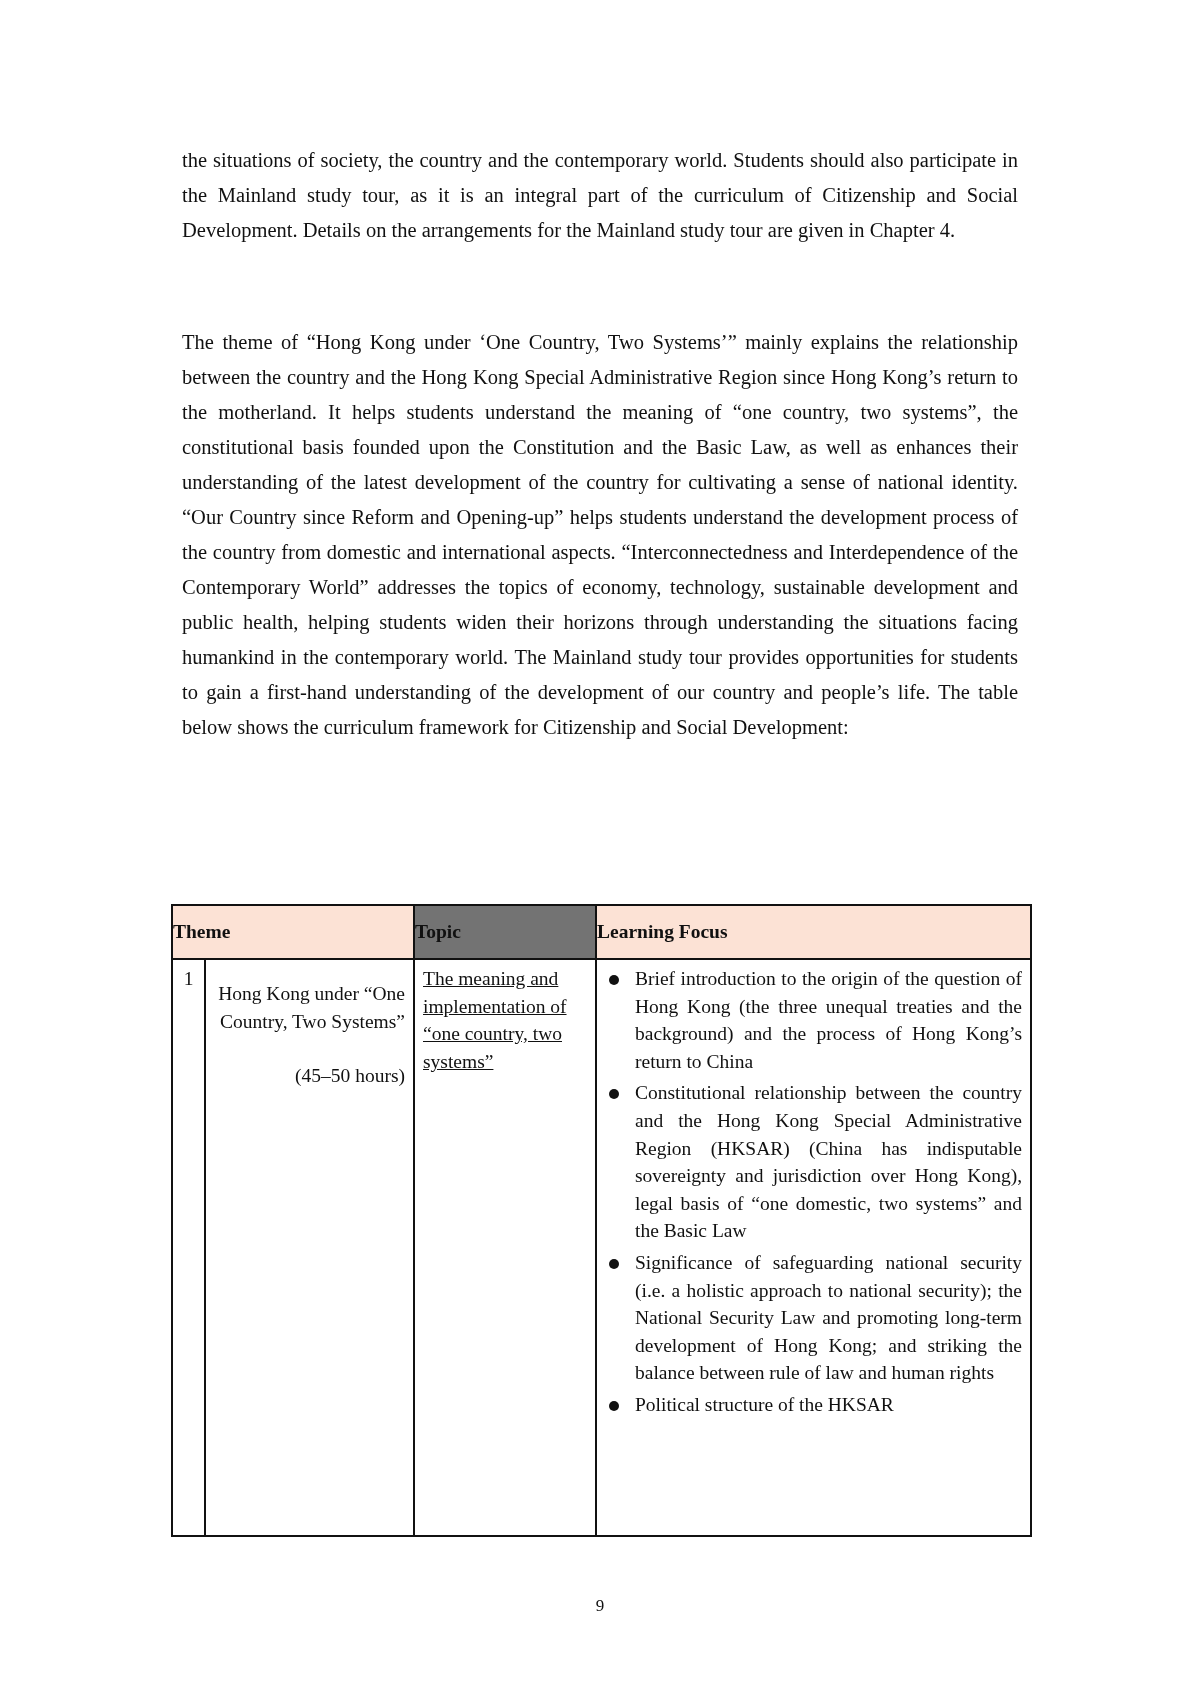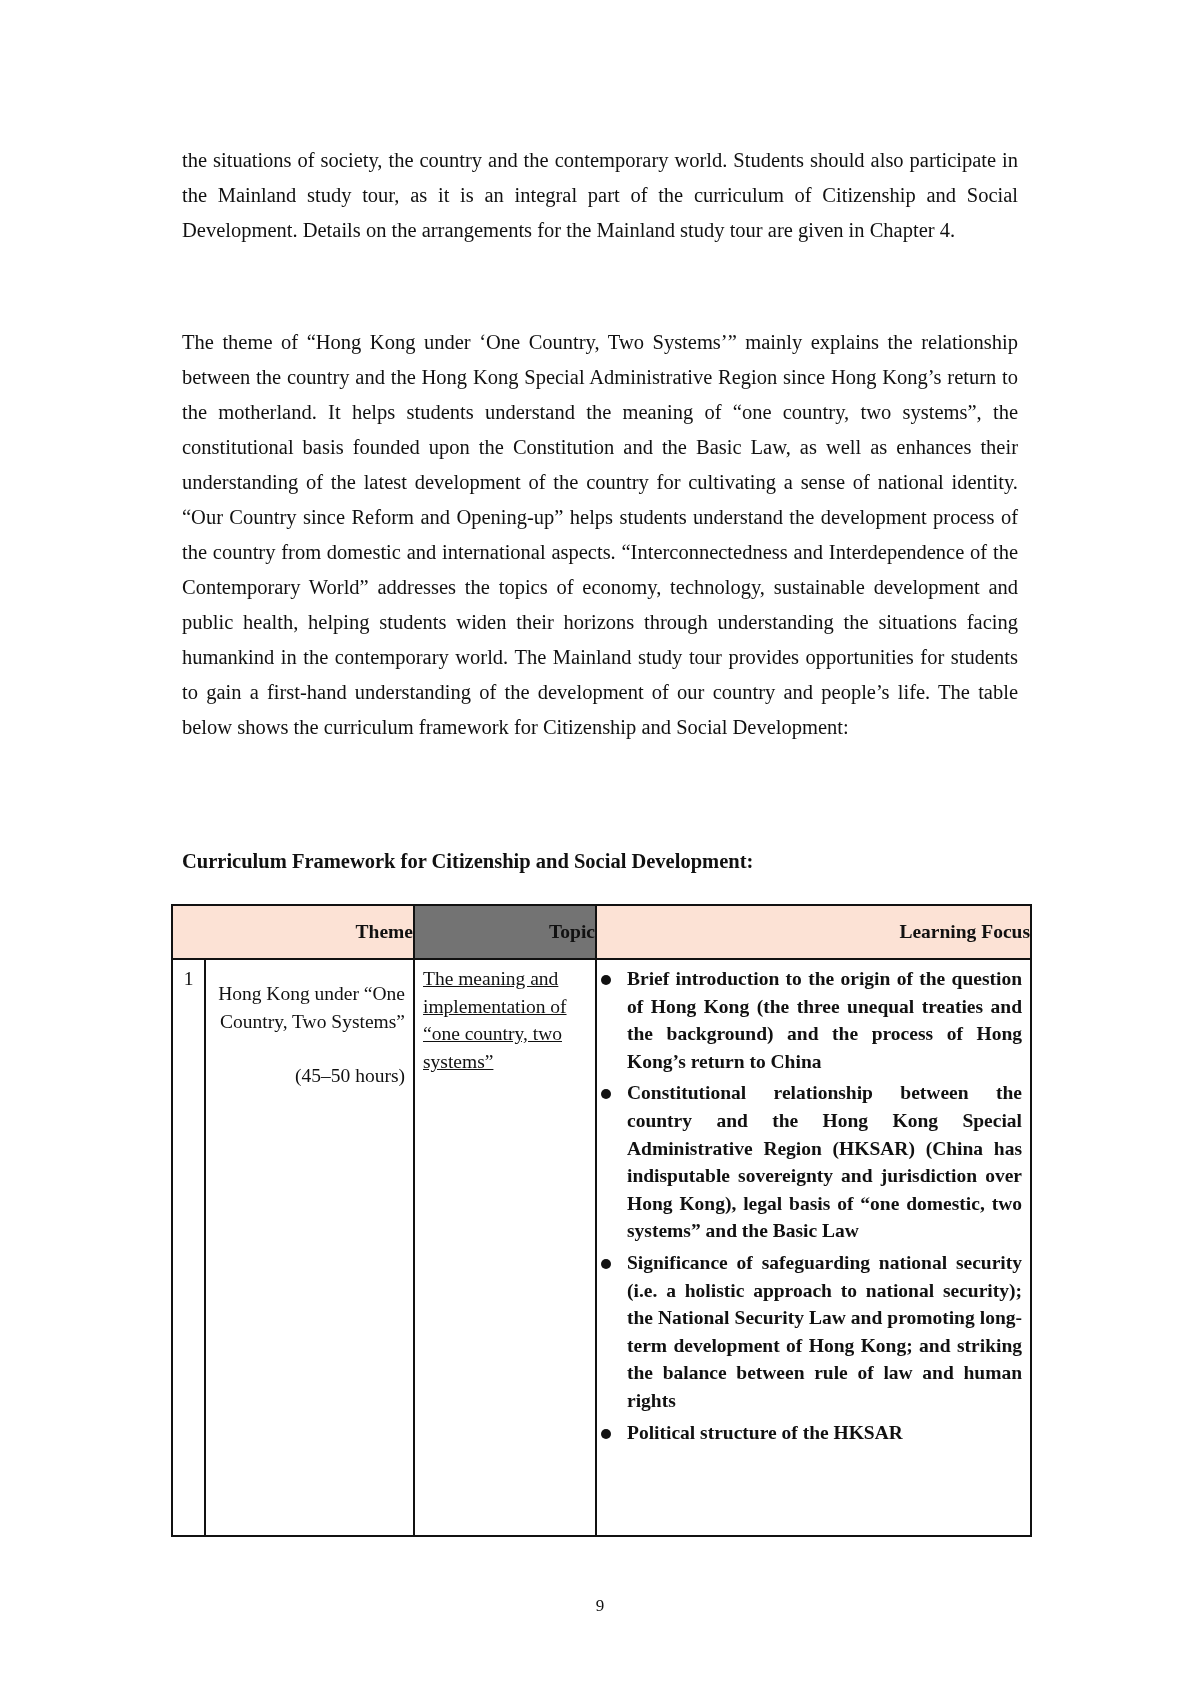--- a/index.html
+++ b/index.html
@@ -21,27 +21,27 @@
   }
   table.framework {
     position: absolute; left: 171px; top: 904px; width: 859px;
     border-collapse: collapse; table-layout: fixed;
     font-size: 19.5px; line-height: 27.6px;
   }
   table.framework th, table.framework td {
     border: 2px solid #111; vertical-align: top;
   }
   table.framework th {
-    background: #fce2d5; font-weight: bold; text-align: right;
+    background: #fce2d5; font-weight: bold; text-align: left;
     height: 52px; vertical-align: middle; padding: 0;
   }
   td.num { width: 31px; text-align: center; padding: 5px 0 0 0; }
   td.theme { padding: 20px 8px 0 8px; text-align: right; }
   td.topic { padding: 5px 8px 0 8px; text-decoration: underline; }
-  td.focus { padding: 5px 8px 2px 2px; font-weight: bold; }
+  td.focus { padding: 5px 8px 2px 10px; }
   .hours { margin-top: 27px; }
   ul.focus-list { list-style: none; margin: 0; padding: 0; }
   ul.focus-list li {
     position: relative; padding-left: 28px; text-align: justify; margin-bottom: 4px;
   }
   ul.focus-list li:last-child { margin-bottom: 0; }
   ul.focus-list li .bullet {
     position: absolute; left: 2px; top: 10px; width: 10px; height: 10px;
     border-radius: 50%; background: #111;
   }
@@ -50,21 +50,20 @@
     text-align: center; font-size: 17px;
   }
 </style>
 </head>
 <body>
 
 <div class="page">
   <p class="para" id="p1">the situations of society, the country and the contemporary world. Students should also participate in the Mainland study tour, as it is an integral part of the curriculum of Citizenship and Social Development. Details on the arrangements for the Mainland study tour are given in Chapter 4.</p>
   <p class="para" id="p2">The theme of “Hong Kong under ‘One Country, Two Systems’” mainly explains the relationship between the country and the Hong Kong Special Administrative Region since Hong Kong’s return to the motherland. It helps students understand the meaning of “one country, two systems”, the constitutional basis founded upon the Constitution and the Basic Law, as well as enhances their understanding of the latest development of the country for cultivating a sense of national identity. “Our Country since Reform and Opening-up” helps students understand the development process of the country from domestic and international aspects. “Interconnectedness and Interdependence of the Contemporary World” addresses the topics of economy, technology, sustainable development and public health, helping students widen their horizons through understanding the situations facing humankind in the contemporary world. The Mainland study tour provides opportunities for students to gain a first-hand understanding of the development of our country and people’s life. The table below shows the curriculum framework for Citizenship and Social Development:</p>
 
-  <p class="caption">Curriculum Framework for Citizenship and Social Development:</p>
 
   <table class="framework">
     <colgroup>
       <col style="width:33px">
       <col style="width:209px">
       <col style="width:182px">
       <col style="width:435px">
     </colgroup>
     <thead>
       <tr>

